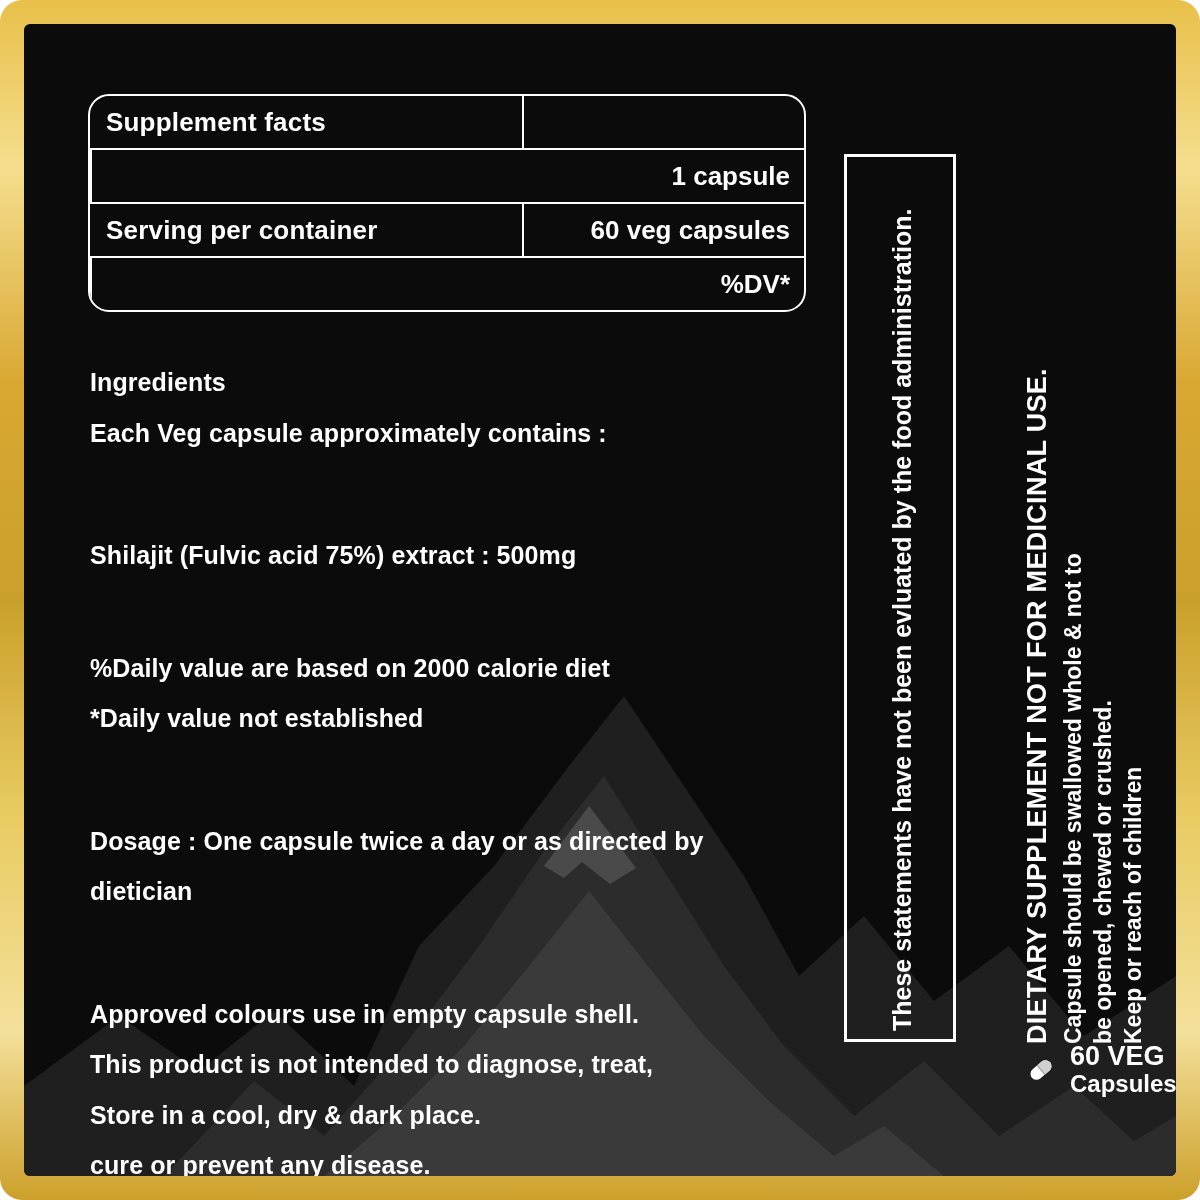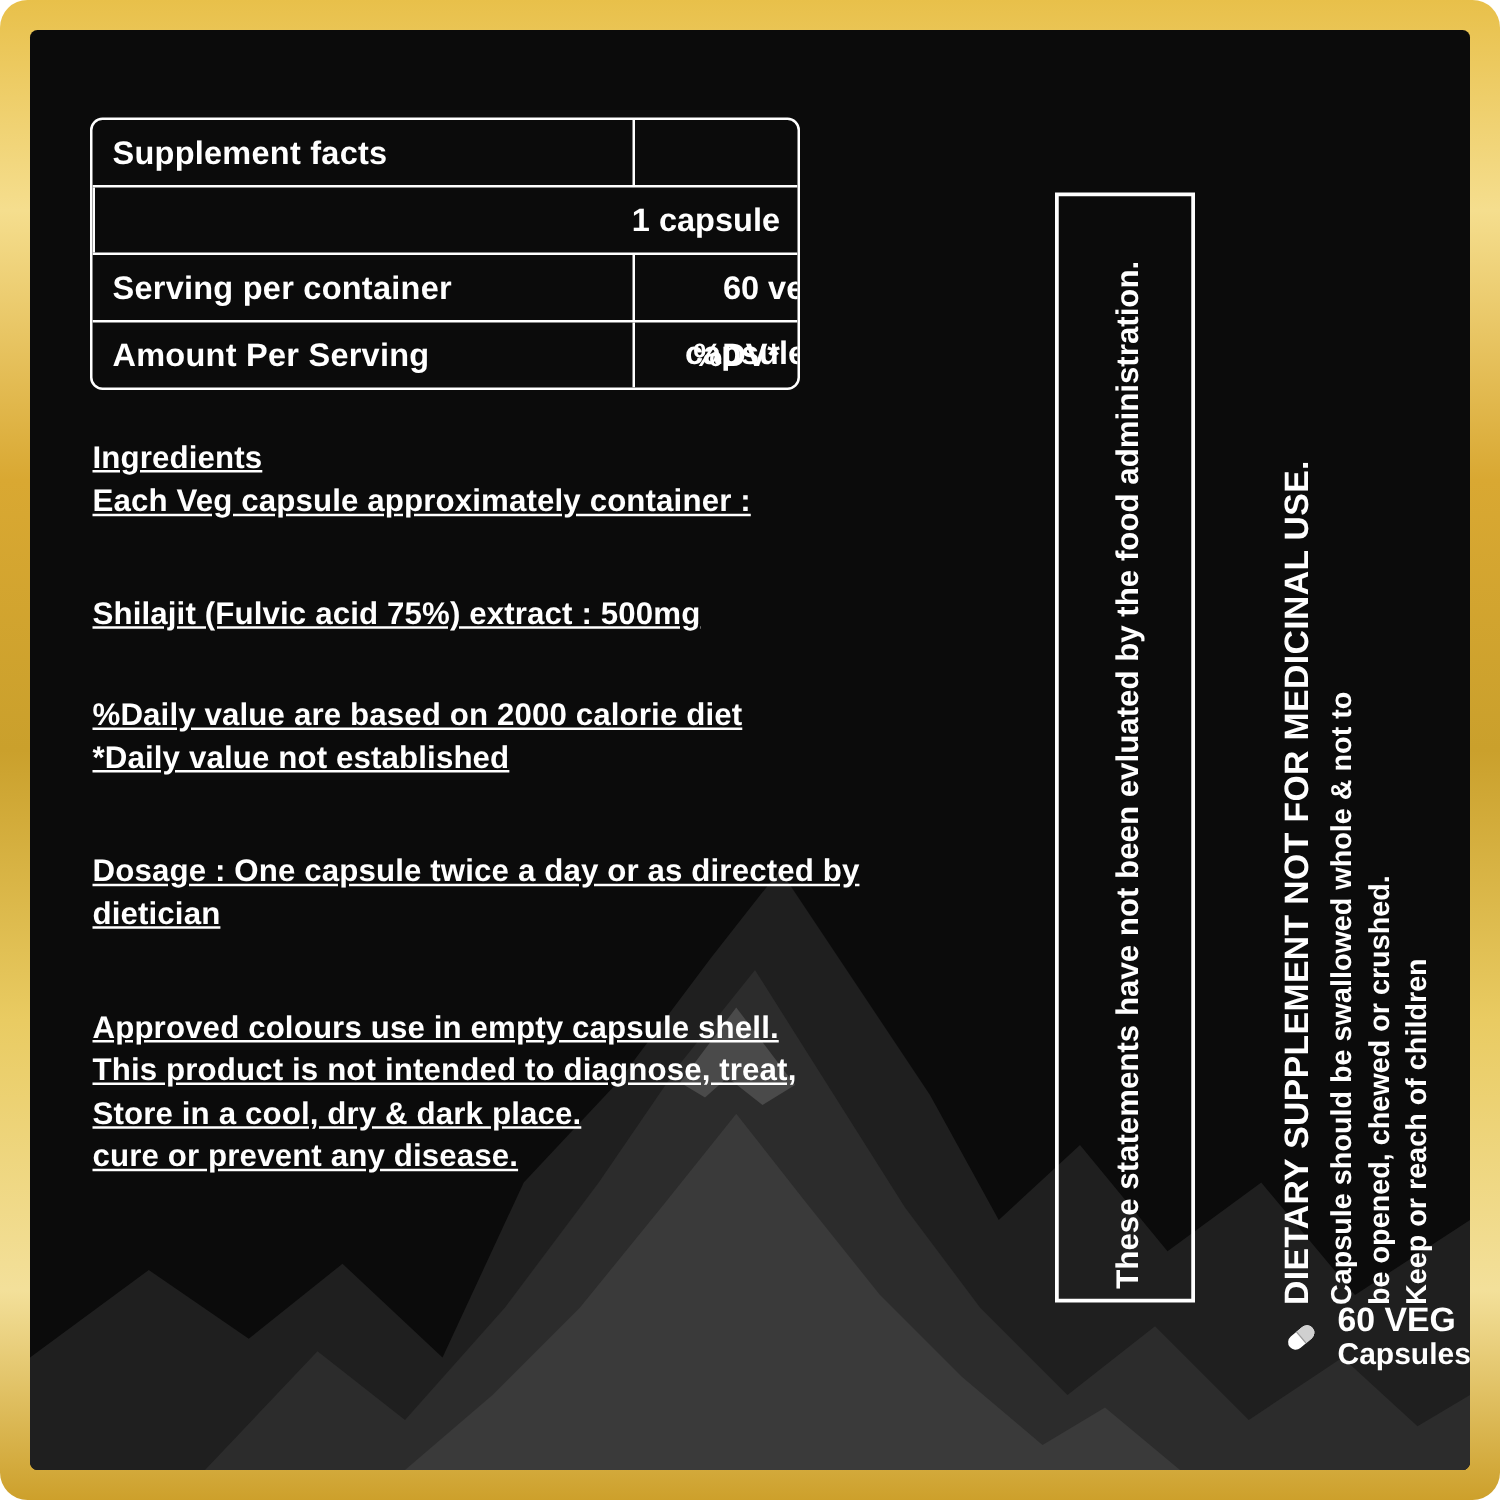--- a/index.html
+++ b/index.html
@@ -68,25 +68,25 @@
     position: absolute;
     left: 0;
     top: 0;
     width: 1152px;
     height: 1152px;
   }
 
   
   .facts-table {
     position: absolute;
-    left: 48px;
+    left: 64px;
     top: 70px;
-    width: 568px;
+    width: 718px;
     border: 2.5px solid #ffffff;
-    border-radius: 10px;
+    border-radius: 21px;
     overflow: hidden;
     box-sizing: border-box;
   }
   .facts-row {
     display: flex;
     border-bottom: 2.5px solid #ffffff;
     height: 52px;
     align-items: center;
   }
   .facts-row:last-child {
@@ -123,23 +123,22 @@
     position: absolute;
     left: 50px;
     top: 325px;
     width: 720px;
     color: #ffffff;
   }
   .para {
     font-size: 25px;
     font-weight: bold;
     line-height: 1.38;
-    margin: 0;
+    margin: 16px;
     letter-spacing: 0.1px;
-    text-decoration: underline;
   }
   .gap-lg { height: 46px; }
   .gap-xl { height: 56px; }
 
   
   .vert-box {
     position: absolute;
     left: 820px;
     top: 130px;
     width: 112px;
@@ -265,28 +264,27 @@
           <div class="facts-value empty"></div>
         </div>
         <div class="facts-row">
           <div class="facts-value">1 capsule</div>
         </div>
         <div class="facts-row">
           <div class="facts-label">Serving per container</div>
           <div class="facts-value">60 veg capsules</div>
         </div>
         <div class="facts-row">
-          <div class="facts-label">Amount Per Serving</div>
           <div class="facts-value">%DV*</div>
         </div>
       </div>
 
       <div class="body-text">
         <p class="para">Ingredients</p>
-        <p class="para">Each Veg capsule approximately container  :</p>
+        <p class="para">Each Veg capsule approximately contains  :</p>
 
         <div class="gap-xl"></div>
 
         <p class="para">Shilajit (Fulvic acid 75%) extract : 500mg</p>
 
         <div class="gap-lg"></div>
 
         <p class="para">%Daily value are based on 2000 calorie diet</p>
         <p class="para">*Daily  value not established</p>
 

